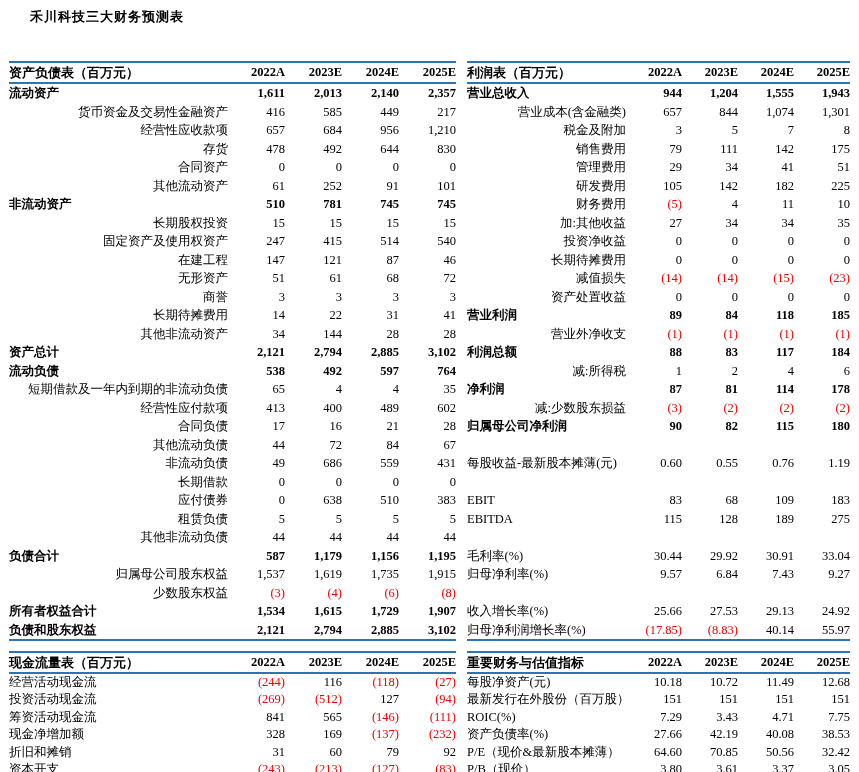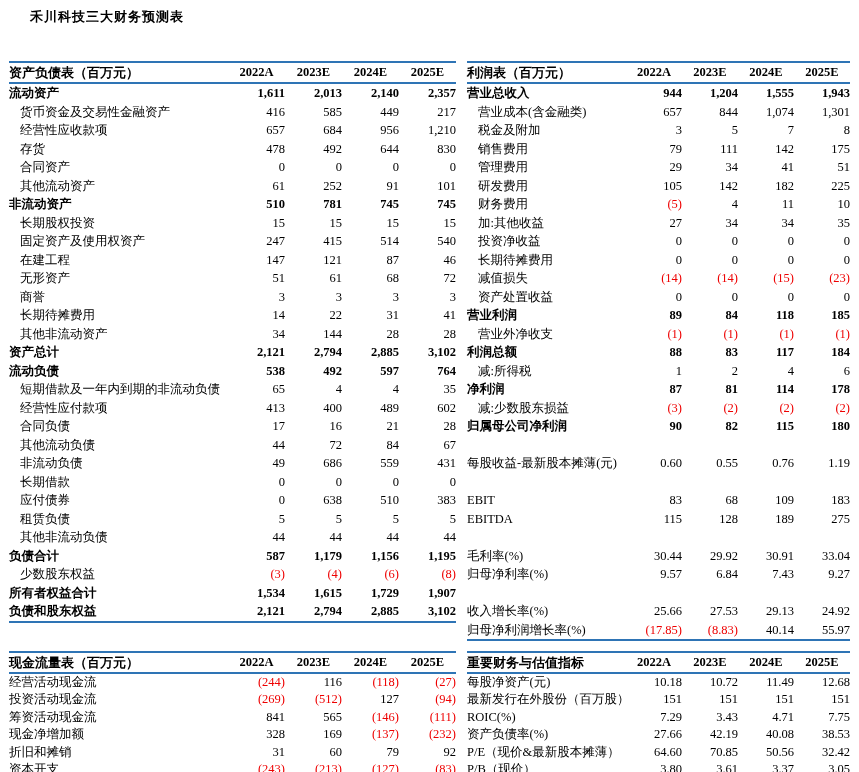--- a/index.html
+++ b/index.html
@@ -24,34 +24,34 @@
     grid-template-columns:447px 383px;
     column-gap:11px;
     margin-top:35px;
   }
   .tbl-wrap.bottom{margin-top:10px;}
   table{width:100%;border-collapse:collapse;table-layout:fixed;}
   col.c-label{width:auto;}
   col.c-num{width:57px;}
   .right-tbl col.c-num{width:56px;}
   thead th{
-    font-size:12.5px;font-weight:bold;text-align:center;
+    font-size:12.5px;font-weight:bold;text-align:right;
     height:19px;line-height:19px;padding:0;
     border-top:2px solid var(--blue);
     border-bottom:2px solid var(--blue);
     white-space:nowrap;overflow:visible;
   }
   thead th.t-title{text-align:left;font-size:13px;}
   tbody td{
     font-size:12.5px;height:18.5px;line-height:18.5px;
     text-align:right;padding:0;white-space:nowrap;overflow:visible;
   }
   .bottom tbody td{height:17.4px;line-height:17.4px;}
   td.label{text-align:left;}
-  td.label.indent{padding-left:11px;}
+  td.label.indent{padding-left:11px;text-align:right;}
   tr.bold td{font-weight:bold;}
   td.neg{color:var(--red);}
   tbody tr:last-child td{border-bottom:2.5px solid var(--blue);}
 </style>
 </head>
 <body>
 
 <div class="page">
   <div class="title">禾川科技三大财务预测表</div>
 
@@ -251,20 +251,27 @@
               <td>44</td>
             </tr>
             <tr class="bold">
               <td class="label">负债合计</td>
               <td>587</td>
               <td>1,179</td>
               <td>1,156</td>
               <td>1,195</td>
             </tr>
             <tr>
+              <td class="label indent">归属母公司股东权益</td>
+              <td>1,537</td>
+              <td>1,619</td>
+              <td>1,735</td>
+              <td>1,915</td>
+            </tr>
+            <tr>
               <td class="label indent">少数股东权益</td>
               <td class="neg">(3)</td>
               <td class="neg">(4)</td>
               <td class="neg">(6)</td>
               <td class="neg">(8)</td>
             </tr>
             <tr class="bold">
               <td class="label">所有者权益合计</td>
               <td>1,534</td>
               <td>1,615</td>

